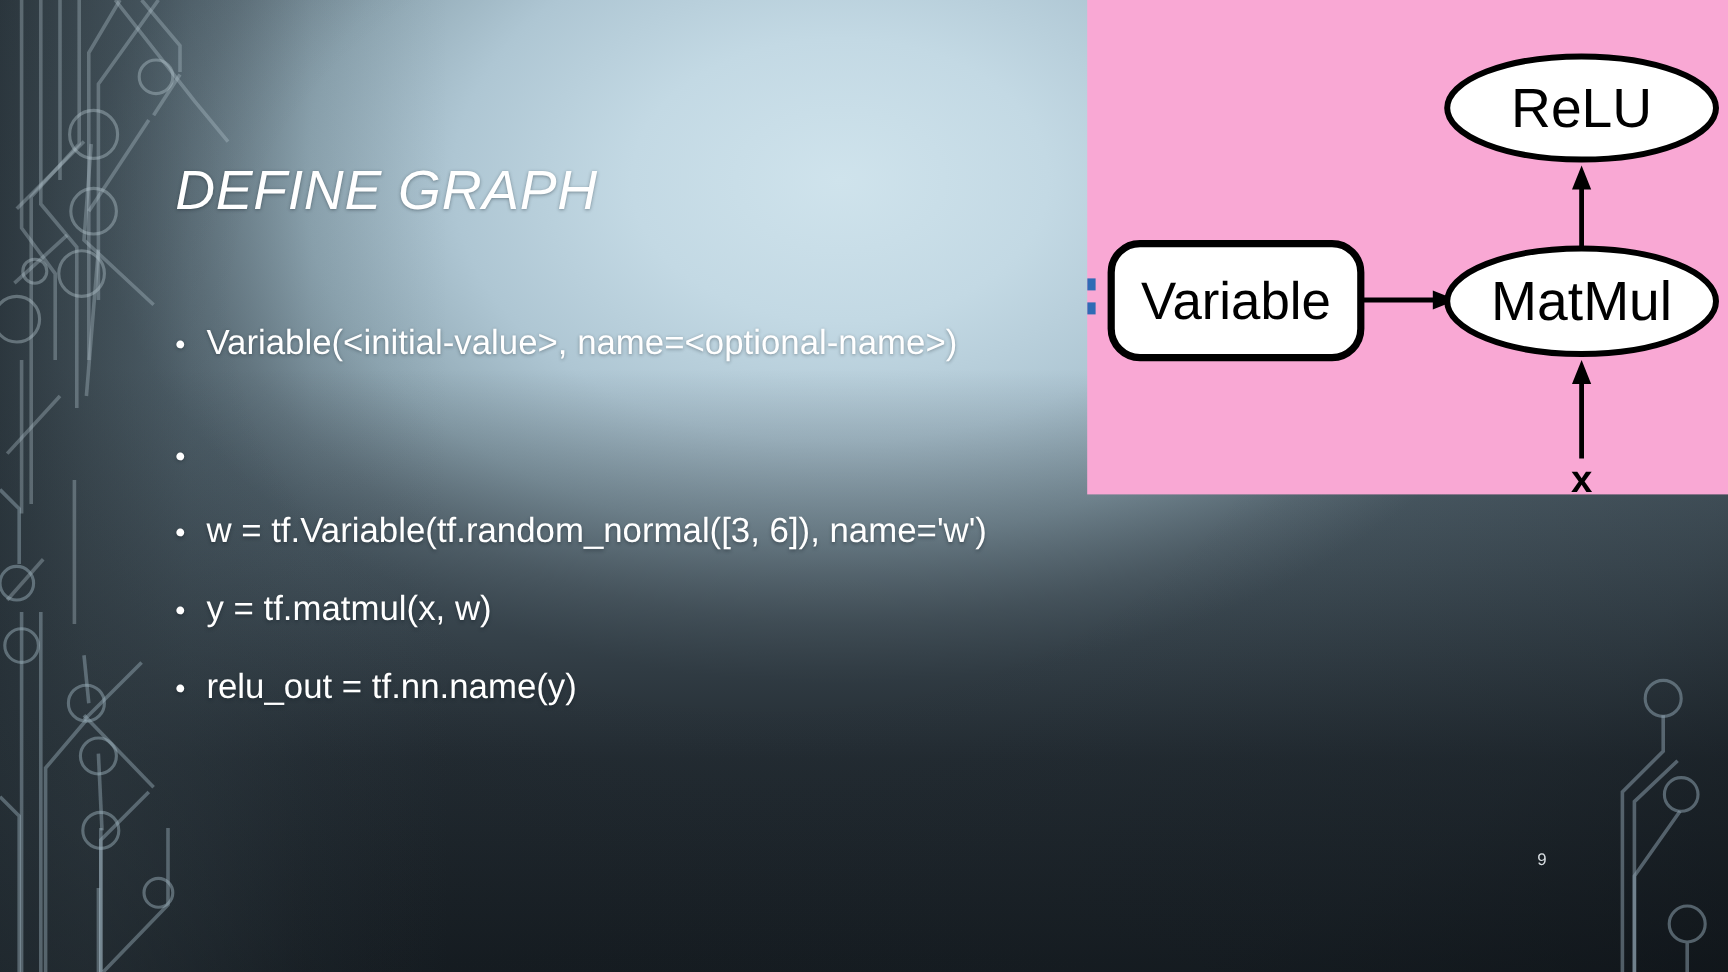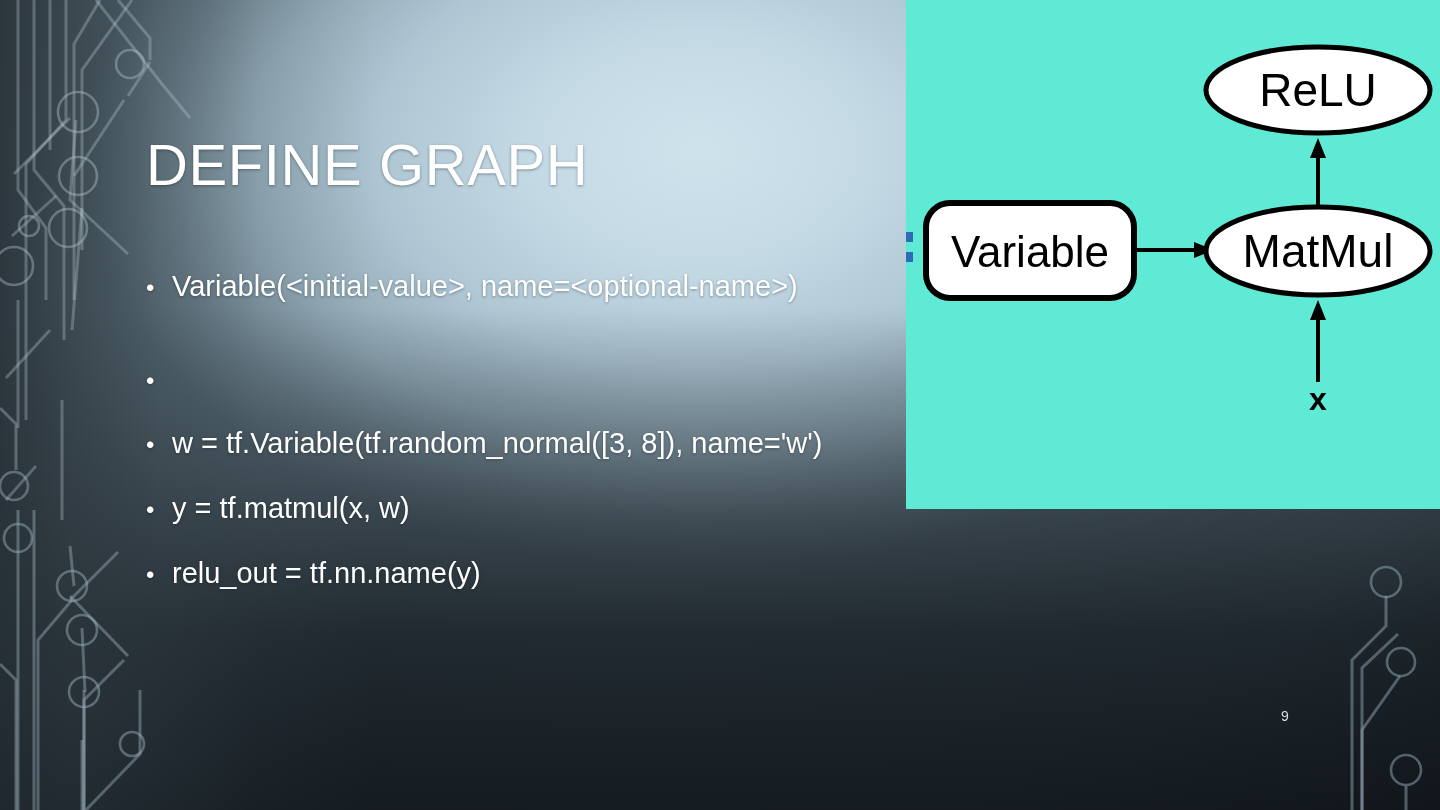--- a/index.html
+++ b/index.html
@@ -59,26 +59,27 @@
     width: 1440px;
     height: 810px;
     pointer-events: none;
   }
 
   
   #title {
     position: absolute;
     left: 146px;
     top: 131px;
-    font-size: 58px;
+    font-size: 46px;
     letter-spacing: 0.6px;
     color: #ffffff;
     font-weight: 400;
     text-shadow: 0 1px 3px rgba(20,30,38,0.42);
     white-space: nowrap;
+    font-style: italic;
   }
 
   #bullets {
     position: absolute;
     left: 146px;
     top: 272px;
     width: 1120px;
   }
   .bullet {
     display: flex;
@@ -111,22 +112,22 @@
     font-size: 14px;
     color: #d8dee2;
   }
 
   
   #graph-panel {
     position: absolute;
     left: 906px;
     top: 0px;
     width: 534px;
-    height: 509px;
-    background: #5eead4;
+    height: 412px;
+    background: #f9a8d4;
     overflow: hidden;
   }
   #graph-panel svg { display: block; }
 
   
   .blue-remnant {
     position: absolute;
     background: #2f6bb5;
   }
 </style>
@@ -217,21 +218,21 @@
       <span class="dot">•</span>
       <span class="txt">Variable(&lt;initial-value&gt;, name=&lt;optional-name&gt;)</span>
     </div>
 
     <div class="bullet">
       <span class="dot">•</span>
     </div>
 
     <div class="bullet">
       <span class="dot">•</span>
-      <span class="txt">w = tf.Variable(tf.random_normal([3, 8]), name='w')</span>
+      <span class="txt">w = tf.Variable(tf.random_normal([3, 6]), name='w')</span>
     </div>
 
     <div class="bullet">
       <span class="dot">•</span>
       <span class="txt">y = tf.matmul(x, w)</span>
     </div>
 
     <div class="bullet">
       <span class="dot">•</span>
       <span class="txt">relu_out = tf.nn.name(y)</span>

